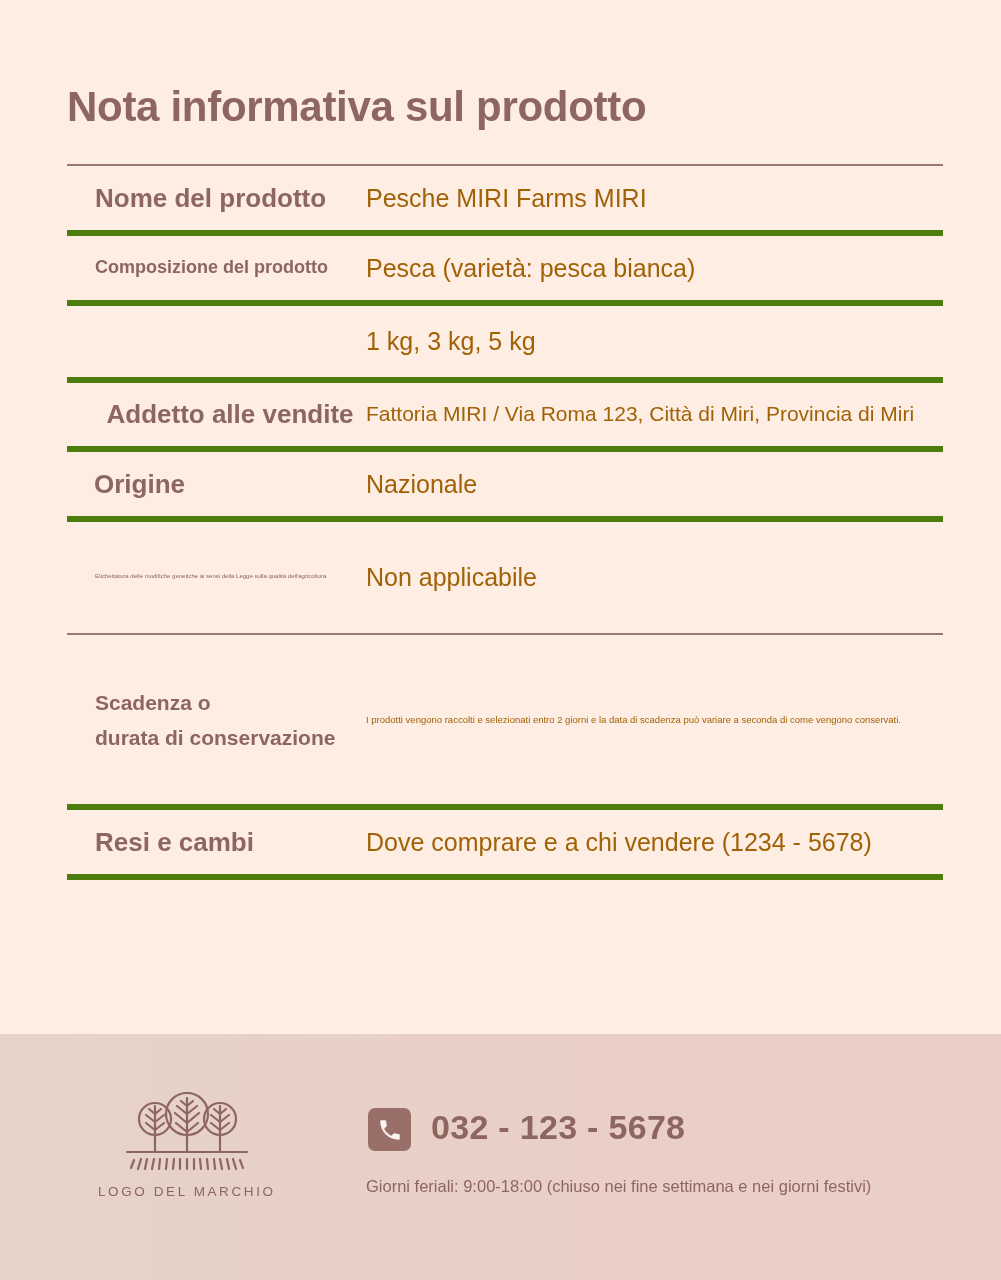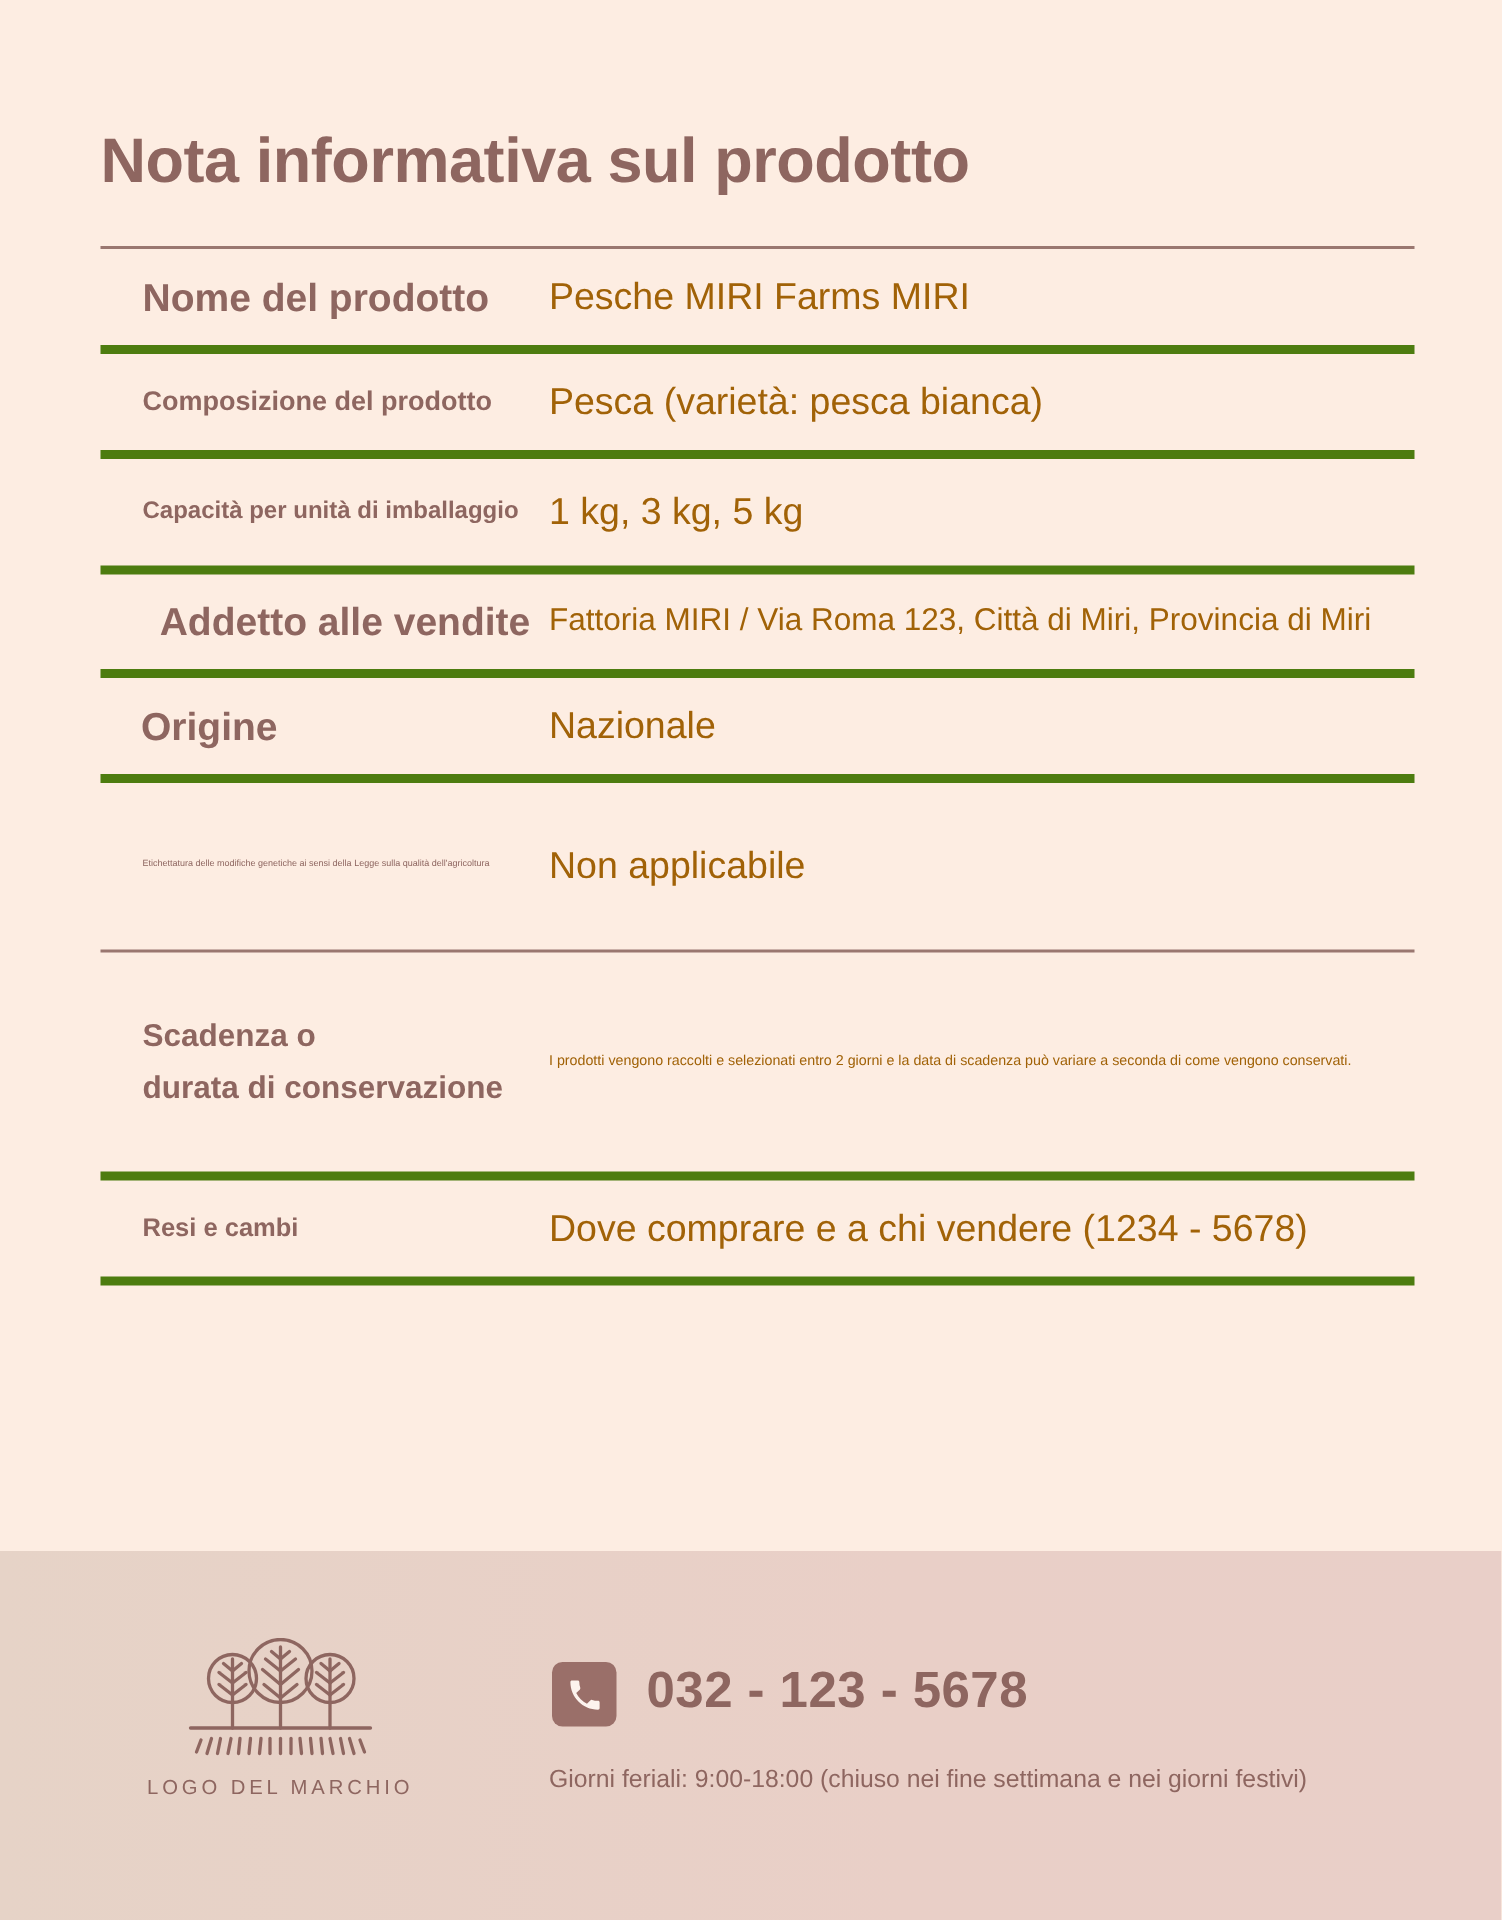--- a/index.html
+++ b/index.html
@@ -99,44 +99,43 @@
 <div class="table">
   <div class="row" style="height:70px;">
     <div class="label" style="font-size:26px;">Nome del prodotto</div>
     <div class="value" style="font-size:25px;">Pesche MIRI Farms MIRI</div>
   </div>
   <div class="row" style="height:70px;">
     <div class="label" style="font-size:18px;">Composizione del prodotto</div>
     <div class="value" style="font-size:25px;">Pesca (varietà: pesca bianca)</div>
   </div>
   <div class="row" style="height:77px;">
-    <div class="label" style="font-size:16px;">Capacità per unità di imballaggio</div>
     <div class="value" style="font-size:25px;">1 kg, 3 kg, 5 kg</div>
   </div>
   <div class="row" style="height:69px;">
     <div class="label" style="font-size:26px;text-align:center;">Addetto alle vendite</div>
     <div class="value" style="font-size:21px;">Fattoria MIRI / Via Roma 123, Città di Miri, Provincia di Miri</div>
   </div>
   <div class="row" style="height:70px;">
     <div class="label" style="font-size:26px; left:27px;">Origine</div>
     <div class="value" style="font-size:25px;">Nazionale</div>
   </div>
   <div class="row thick" style="height:113px;">
     <div class="label" style="font-size:6px; font-weight:normal; width:260px; top:50px;">Etichettatura delle modifiche genetiche ai sensi della Legge sulla qualità dell'agricoltura</div>
     <div class="value" style="font-size:25px;">Non applicabile</div>
   </div>
-  <div class="row" style="height:152px;">
+  <div class="row" style="height:175px;">
     <div class="label" style="font-size:21px; line-height:35px;">
       <div>Scadenza o</div>
       <div>durata di conservazione</div>
     </div>
     <div class="value" style="font-size:9.5px;">I prodotti vengono raccolti e selezionati entro 2 giorni e la data di scadenza può variare a seconda di come vengono conservati.</div>
   </div>
   <div class="row" style="height:70px;">
-    <div class="label" style="font-size:17px;">Resi e cambi</div>
+    <div class="label" style="font-size:26px;">Resi e cambi</div>
     <div class="value" style="font-size:25px;">Dove comprare e a chi vendere (1234 - 5678)</div>
   </div>
 </div>
 
 <div class="footer">
   <div class="logo">
     <svg width="126" height="84" viewBox="0 0 126 84" fill="none" stroke="#8e6660" stroke-width="2.2" stroke-linecap="round">
 
       <circle cx="31" cy="27" r="16"></circle>
       <line x1="31" y1="14" x2="31" y2="60"></line>

